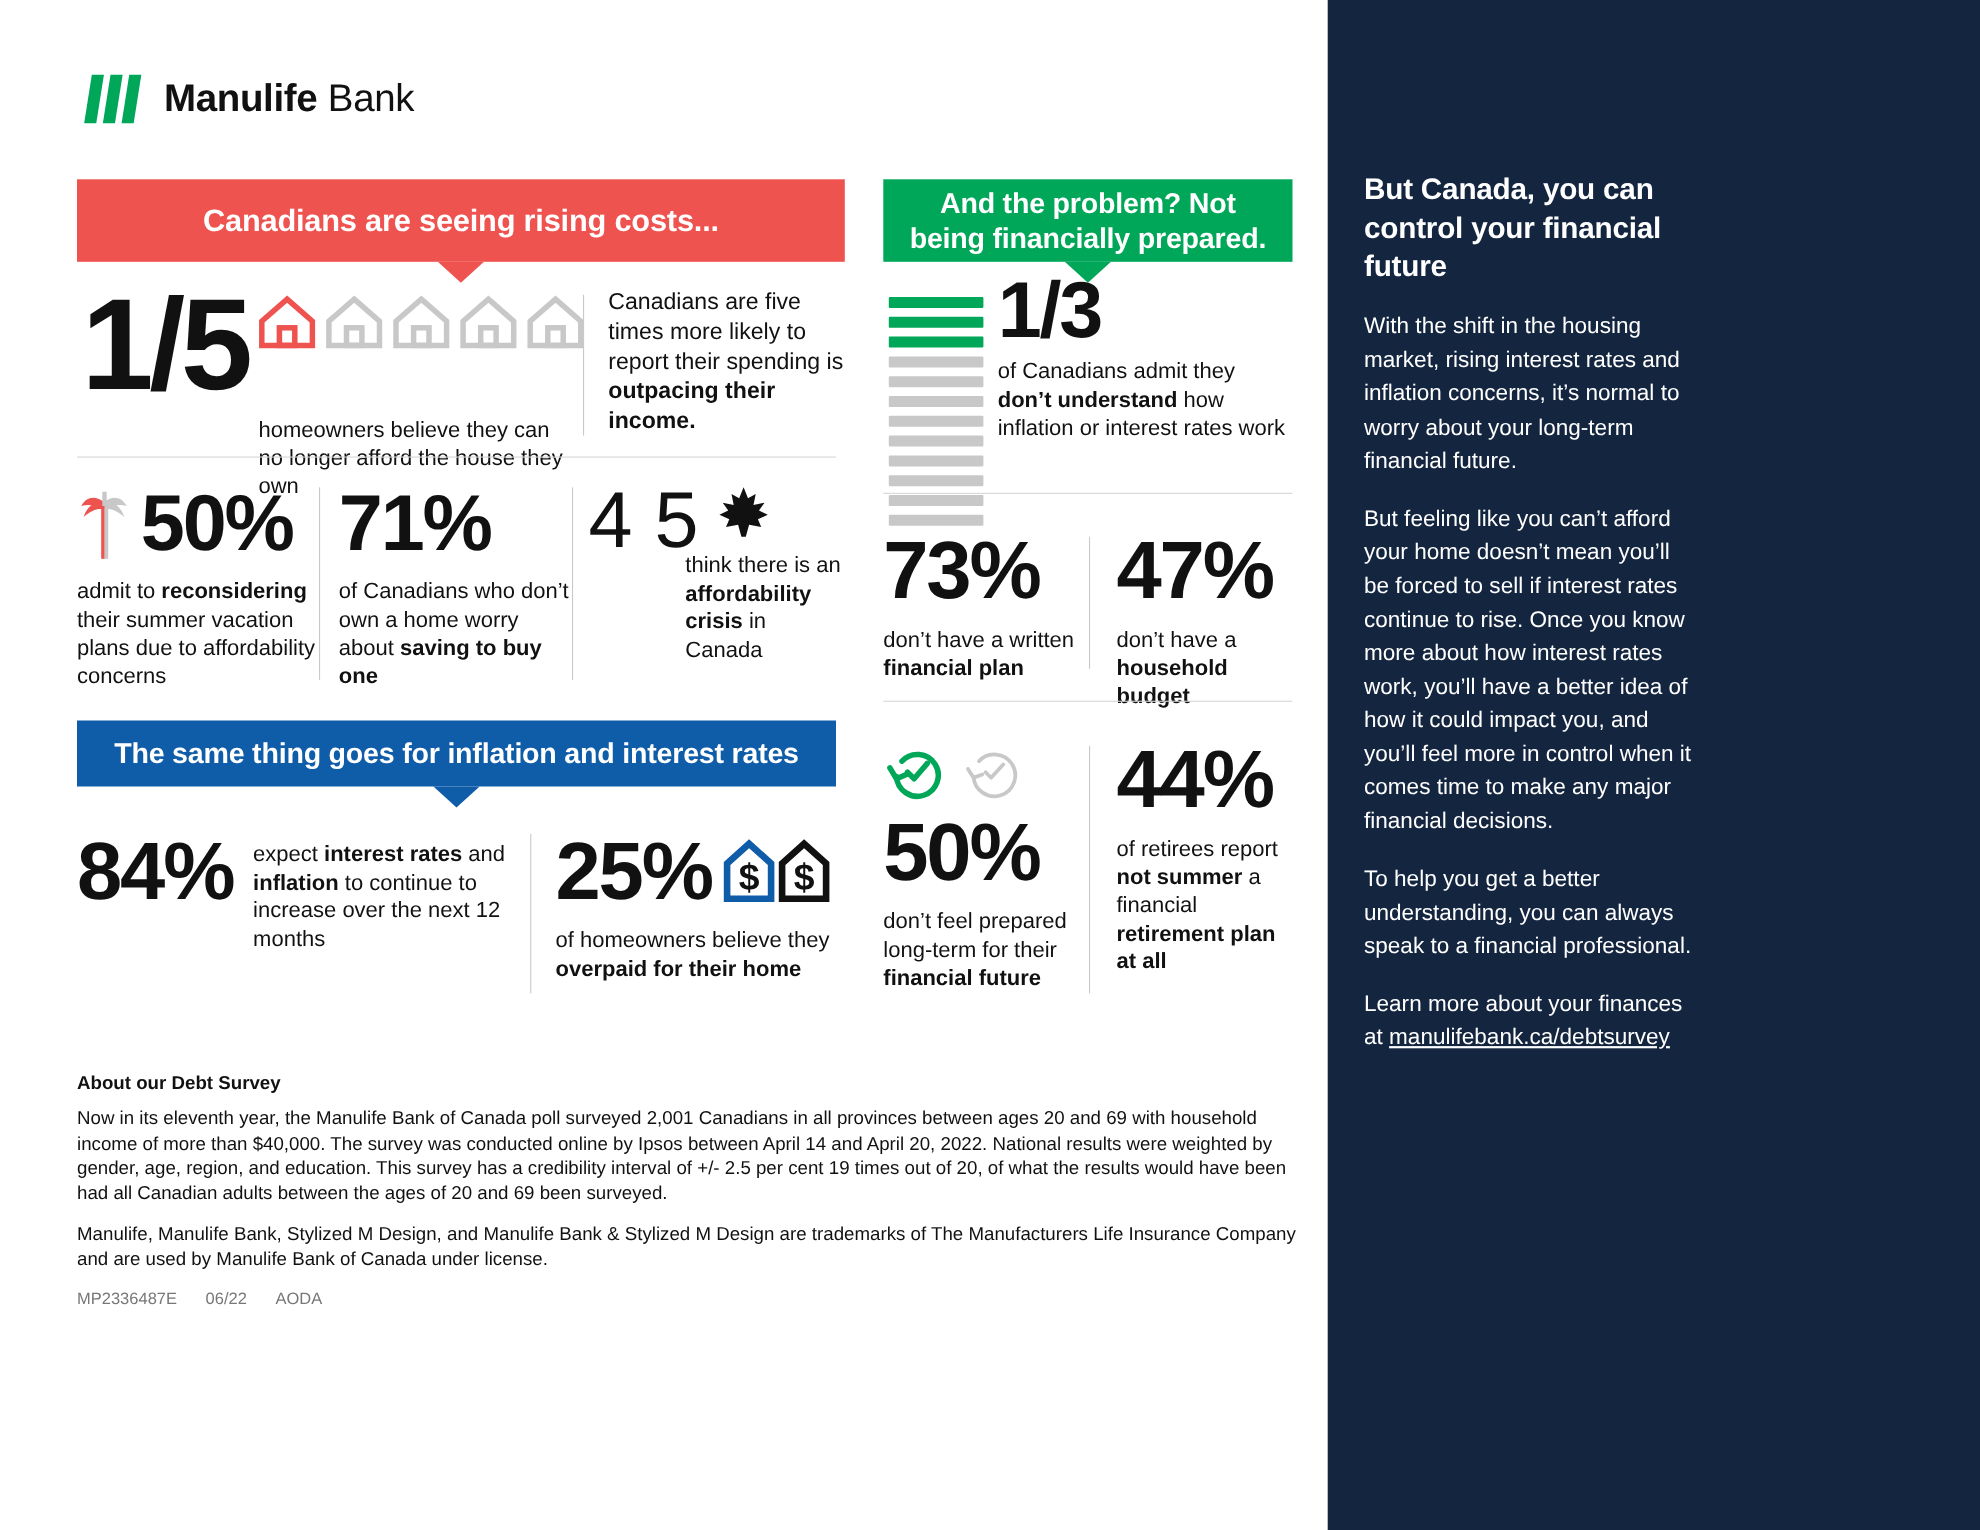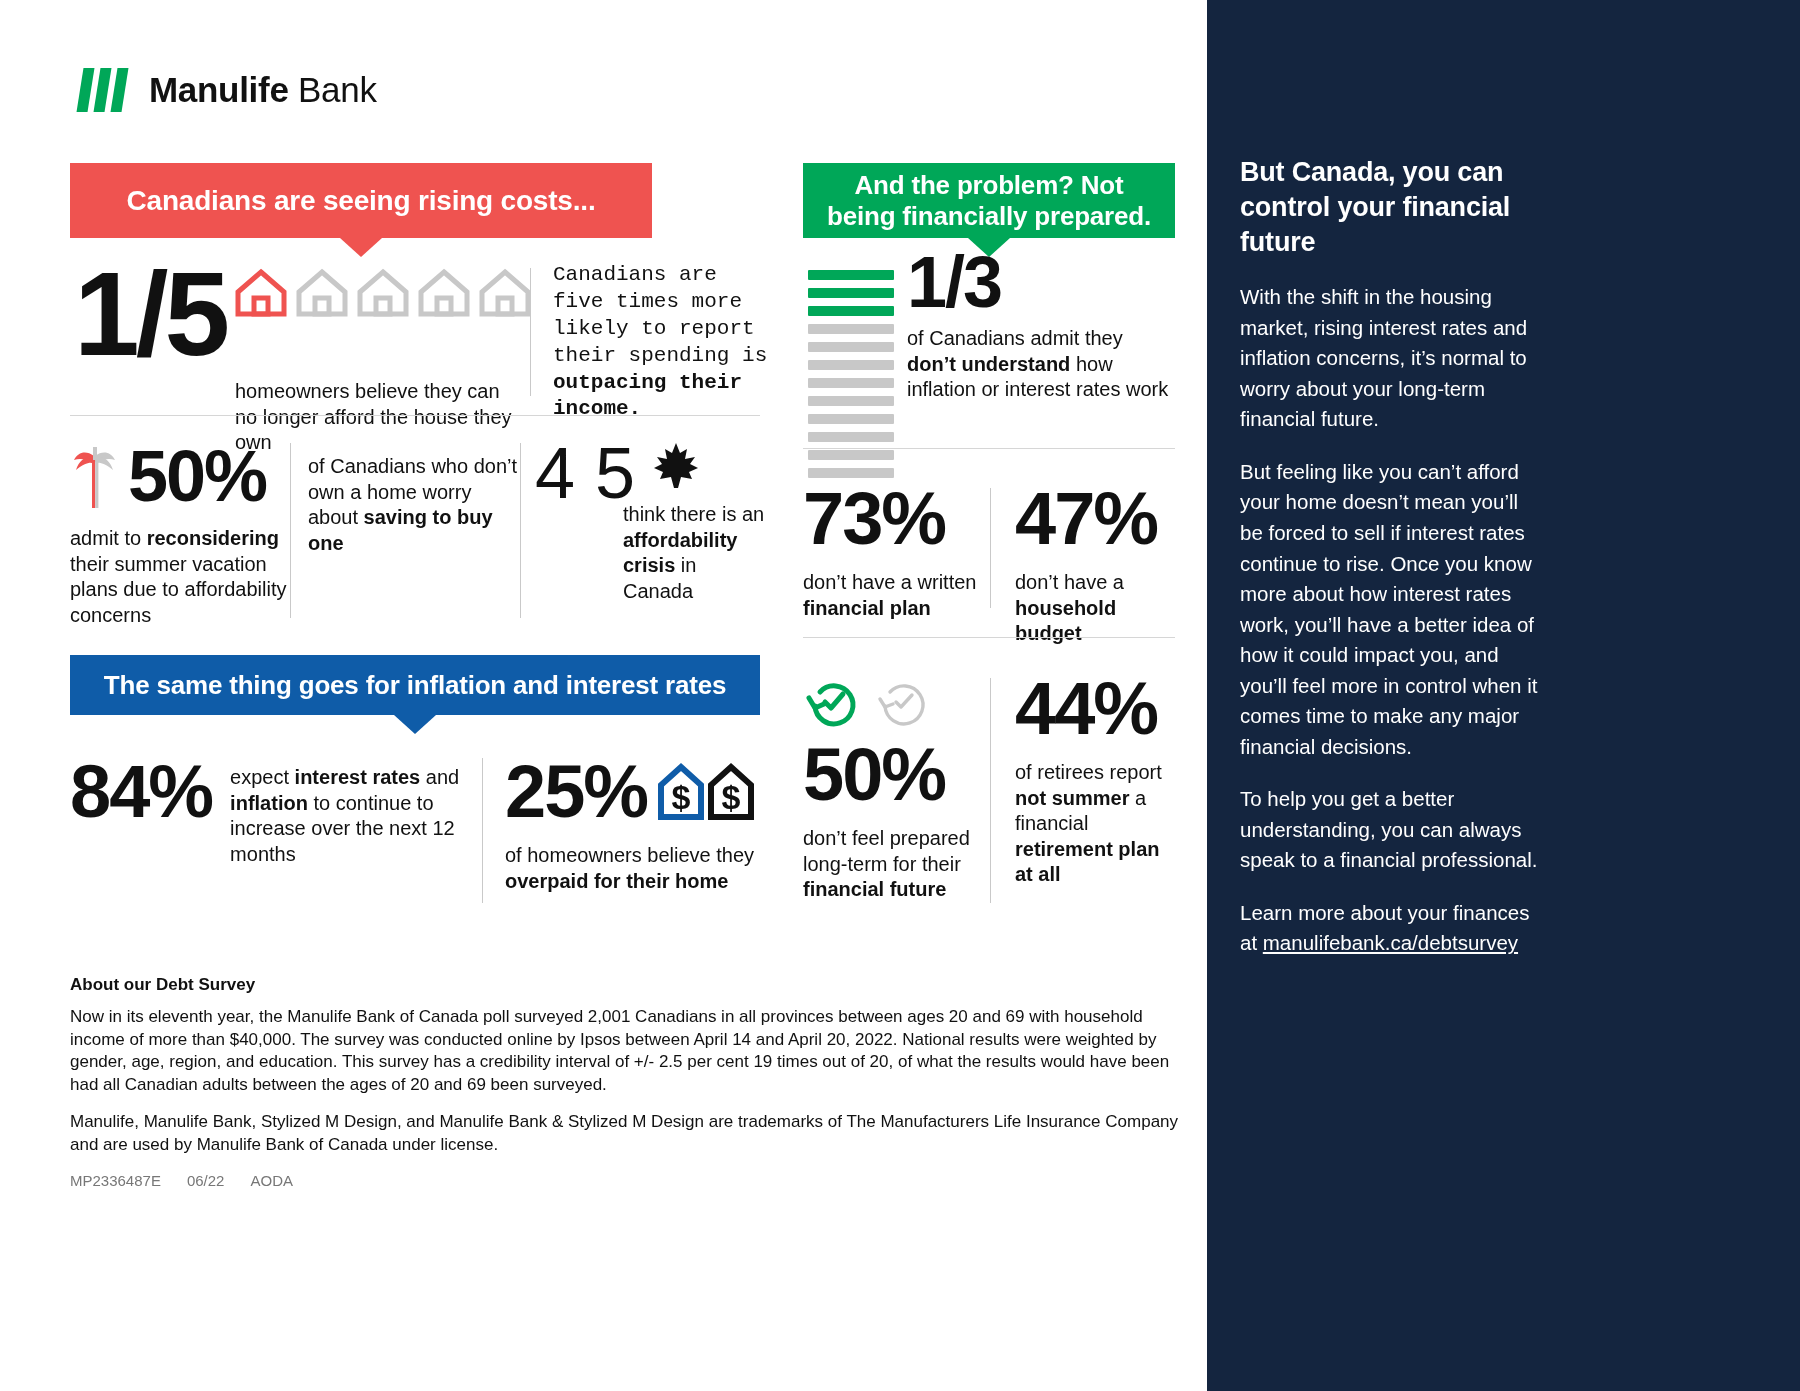--- a/index.html
+++ b/index.html
@@ -51,21 +51,21 @@
   }
   .banner .notch {
     position: absolute;
     bottom: -19px; left: 50%;
     width: 0; height: 0;
     transform: translateX(-50%);
     border-left: 21px solid transparent;
     border-right: 21px solid transparent;
   }
 
-  #banner-red   { left: 70px;  top: 163px; width: 582px; height: 75px;  background: #EF5350; font-size: 28px; }
+  #banner-red   { left: 70px;  top: 163px; width: 698px; height: 75px;  background: #EF5350; font-size: 28px; }
   #banner-red .notch   { border-top: 19px solid #EF5350; }
   #banner-green { left: 803px; top: 163px; width: 372px; height: 75px;  background: #00A758; font-size: 26px; }
   #banner-green .notch { border-top: 19px solid #00A758; }
   #banner-blue  { left: 70px;  top: 655px; width: 690px; height: 60px;  background: #0F5CA8; font-size: 26px; }
   #banner-blue .notch  { border-top: 19px solid #0F5CA8; }
   .cap {
     font-size: 20px;
     line-height: 1.28;
     color: #111;
   }
@@ -192,21 +192,21 @@
           <rect x="19" y="30" width="14" height="16" fill="none" stroke="#C8C8C8" stroke-width="5"></rect>
         </svg>
       </div>
 
       <div class="cap">homeowners believe they can no longer afford the house they own</div>
     </div>
 
     <div class="vdiv" style="left:530px; top:268px; height:128px;"></div>
 
     <div id="stat-5x">
-      <div class="cap" style="font-size:21px;font-family:Liberation Mono, monospace;">
+      <div class="cap" style="font-size:21px;">
         <span>Canadians are five times more likely to report their spending is </span><b>outpacing their income.</b>
       </div>
     </div>
 
     <div class="hdiv" style="left:70px; top:415px; width:690px;"></div>
 
     <div id="stat-50">
       <div class="pct-row">
         <svg width="50" height="68" viewBox="0 0 50 68">
           <path d="M24 14 C16 8 8 10 4 18 C10 16 16 17 22 21 Z" fill="#EF5350"></path>
@@ -220,20 +220,21 @@
         <span class="pct">50%</span>
       </div>
       <div class="cap" style="margin-top:14px;">
         <span>admit to </span><b>reconsidering</b><span> their summer vacation plans due to affordability concerns</span>
       </div>
     </div>
 
     <div class="vdiv" style="left:290px; top:443px; width:1px; height:175px;"></div>
 
     <div id="stat-71">
+      <span class="pct">71%</span>
       <div class="cap" style="margin-top:14px;">
         <span>of Canadians who don’t own a home worry about </span><b>saving to buy one</b>
       </div>
     </div>
 
     <div class="vdiv" style="left:520px; top:443px; width:1px; height:175px;"></div>
 
     <div id="stat-45">
       <div style="display:flex; align-items:flex-start; gap:16px;">
         <span class="frac-stack">

